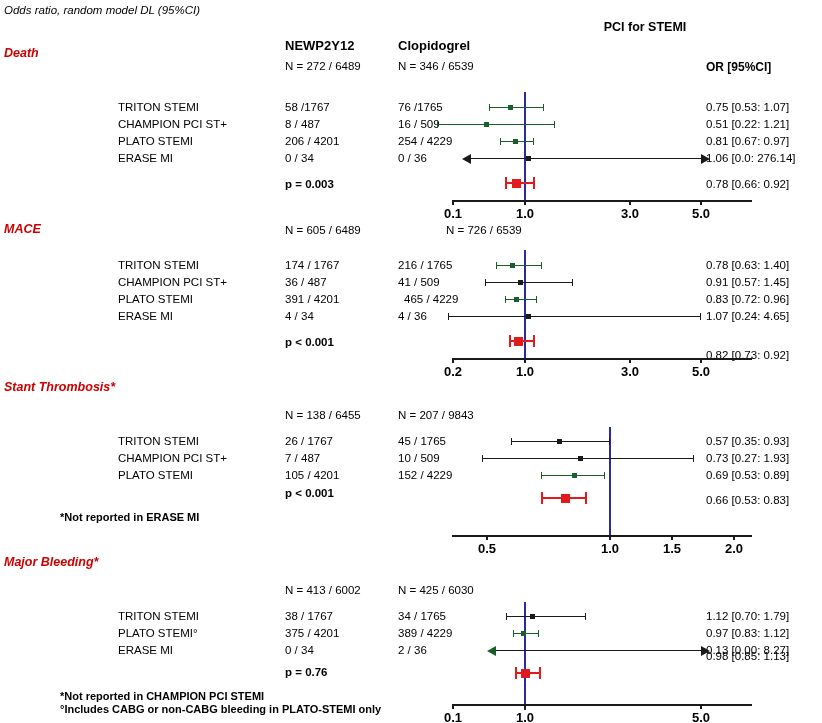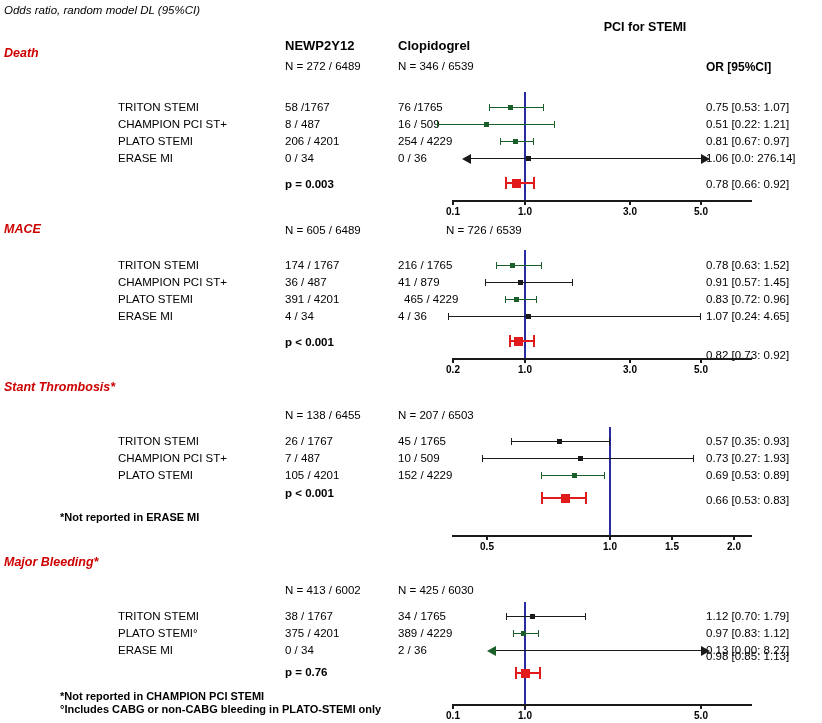--- a/index.html
+++ b/index.html
@@ -58,21 +58,21 @@
     background: #1a1a1a;
   }
   .tick {
     position: absolute;
     width: 1.5px;
     height: 5px;
     background: #1a1a1a;
   }
   .tick-label {
     position: absolute;
-    font-size: 10px;
+    font-size: 13px;
     font-weight: bold;
     text-align: center;
     width: 40px;
   }
   .null-line {
     position: absolute;
     width: 2px;
     background: #2b2ba0;
   }
   .ci {
@@ -197,25 +197,25 @@
   <div class="tick-label" style="left:681px; top:206px;">5.0</div>
 </div>
 
 <div class="abs section-title" style="top:222px; left:4px;">MACE</div>
 <div class="abs val-a" style="top:224px;">N = 605 / 6489</div>
 <div class="abs val-b" style="top:224px;padding-left:48px;">N = 726 / 6539</div>
 
 <div class="abs row-label" style="top:259px;">TRITON STEMI</div>
 <div class="abs val-a" style="top:259px;">174 / 1767</div>
 <div class="abs val-b" style="top:259px;">216 / 1765</div>
-<div class="abs val-or" style="top:259px;">0.78 [0.63: 1.52]</div>
+<div class="abs val-or" style="top:259px;">0.78 [0.63: 1.40]</div>
 
 <div class="abs row-label" style="top:276px;">CHAMPION PCI ST+</div>
 <div class="abs val-a" style="top:276px;">36 / 487</div>
-<div class="abs val-b" style="top:276px;">41 / 879</div>
+<div class="abs val-b" style="top:276px;">41 / 509</div>
 <div class="abs val-or" style="top:276px;">0.91 [0.57: 1.45]</div>
 
 <div class="abs row-label" style="top:293px;">PLATO STEMI</div>
 <div class="abs val-a" style="top:293px;">391 / 4201</div>
 <div class="abs val-b" style="top:293px;margin-left:6px;">465 / 4229</div>
 <div class="abs val-or" style="top:293px;">0.83 [0.72: 0.96]</div>
 
 <div class="abs row-label" style="top:310px;">ERASE MI</div>
 <div class="abs val-a" style="top:310px;">4 / 34</div>
 <div class="abs val-b" style="top:310px;">4 / 36</div>
@@ -258,21 +258,21 @@
   <div class="tick" style="left:629px; top:358px;"></div>
   <div class="tick" style="left:700px; top:358px;"></div>
   <div class="tick-label" style="left:433px; top:364px;">0.2</div>
   <div class="tick-label" style="left:505px; top:364px;">1.0</div>
   <div class="tick-label" style="left:610px; top:364px;">3.0</div>
   <div class="tick-label" style="left:681px; top:364px;">5.0</div>
 </div>
 
 <div class="abs section-title" style="top:380px; left:4px;">Stant Thrombosis*</div>
 <div class="abs val-a" style="top:409px;">N = 138 / 6455</div>
-<div class="abs val-b" style="top:409px;">N = 207 / 6503</div>
+<div class="abs val-b" style="top:409px;">N = 207 / 9843</div>
 
 <div class="abs row-label" style="top:435px;">TRITON STEMI</div>
 <div class="abs val-a" style="top:435px;">26 / 1767</div>
 <div class="abs val-b" style="top:435px;">45 / 1765</div>
 <div class="abs val-or" style="top:435px;">0.57 [0.35: 0.93]</div>
 
 <div class="abs row-label" style="top:452px;">CHAMPION PCI ST+</div>
 <div class="abs val-a" style="top:452px;">7 / 487</div>
 <div class="abs val-b" style="top:452px;">10 / 509</div>
 <div class="abs val-or" style="top:452px;">0.73 [0.27: 1.93]</div>

